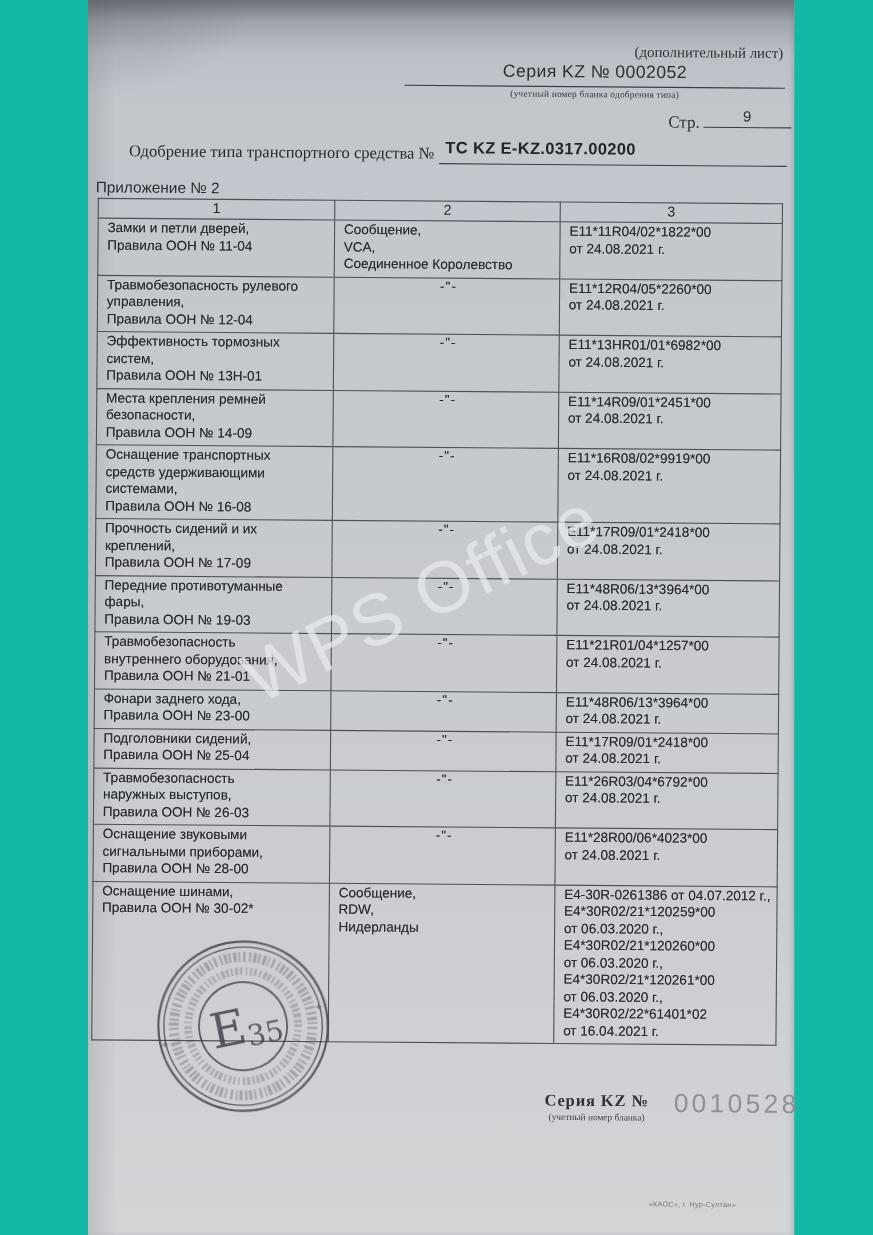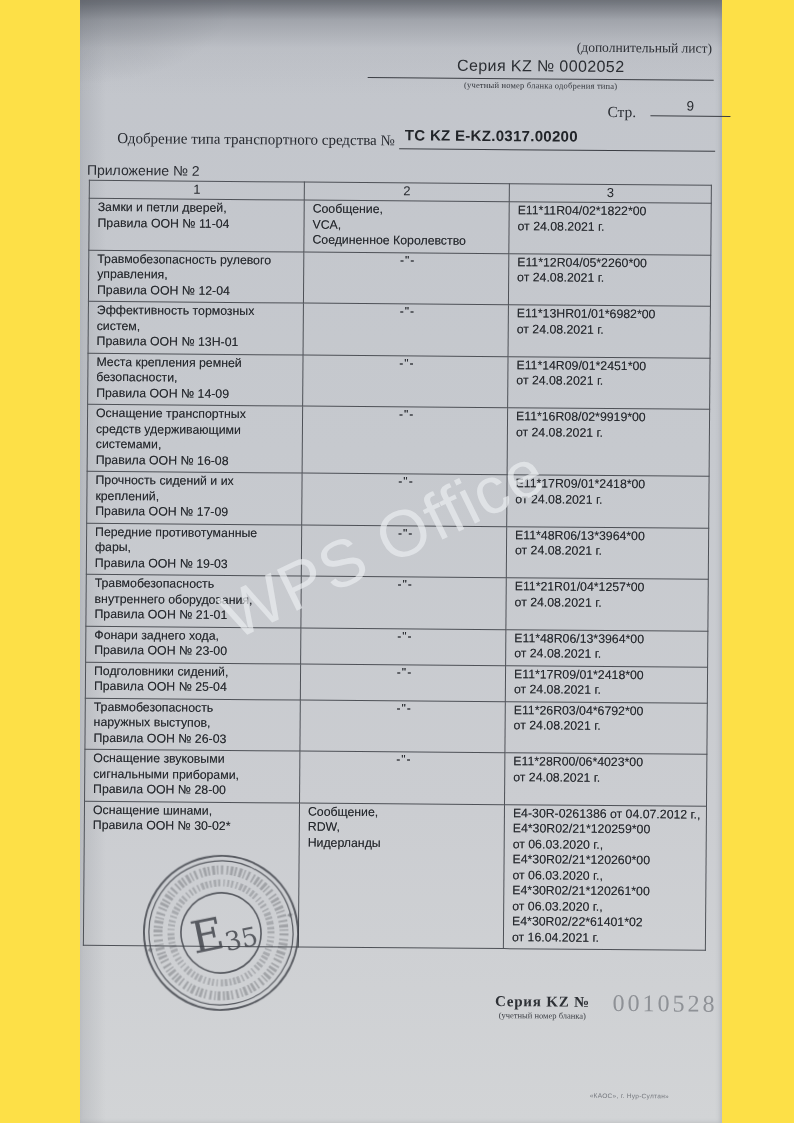--- a/index.html
+++ b/index.html
@@ -1,55 +1,55 @@
 <!DOCTYPE html>
 <html><head>
 <meta charset="utf-8">
 <style>
   html,body{margin:0;padding:0;background:#ffffff;}
-  .canvas{position:relative;width:794px;height:1123px;background:#fde047;overflow:hidden;
+  .canvas{position:relative;width:794px;height:1123px;background:#14b8a6;overflow:hidden;
           font-family:"Liberation Sans",sans-serif;color:#26292e;}
   .photo{position:absolute;left:80px;top:0;width:642px;height:1123px;
     background:
       linear-gradient(180deg, rgba(88,92,100,0.80) 0px, rgba(120,124,132,0.45) 20px, rgba(165,168,175,0.22) 48px, rgba(198,201,206,0) 95px),
       radial-gradient(220px 120px at 0% 0%, rgba(80,84,92,0.35), rgba(80,84,92,0) 70%),
       linear-gradient(90deg, rgba(105,109,117,0.18) 0px, rgba(105,109,117,0) 26px),
       linear-gradient(180deg,#c2c5cb 0%,#c6c9ce 40%,#cbcdd1 72%,#d2d4d6 100%);
     box-shadow: inset -2px 0 4px rgba(120,124,130,0.3);
   }
   .doc{position:absolute;left:0;top:0;width:642px;height:1123px;transform:rotate(0.45deg);transform-origin:30px 40px;}
   .txt{position:absolute;}
   
   .supplement{top:36px;right:10px;font-family:"Liberation Serif",serif;font-size:13.5px;color:#2c2f35;}
   .series-block{top:54px;left:288px;width:346px;text-align:center;}
   .series-main{font-size:16px;letter-spacing:0.4px;color:#2b2e33;padding-bottom:3px;border-bottom:1.3px solid #3a3d43;}
   .series-sub{font-family:"Liberation Serif",serif;font-size:8.5px;color:#33363c;padding-top:1px;letter-spacing:0.2px;}
   .page-block{top:94px;left:528px;display:flex;align-items:flex-end;}
-  .page-label{font-family:"Liberation Serif",serif;font-size:15.5px;transform:translateY(5px);margin-right:14px;color:#2c2f35;}
+  .page-label{font-family:"Liberation Serif",serif;font-size:15.5px;transform:translateY(5px);margin-right:3px;color:#2c2f35;}
   .page-num-wrap{display:inline-block;width:80px;text-align:center;border-bottom:1.3px solid #3a3d43;font-size:13.5px;padding-bottom:2px;color:#2b2e33;}
   .approval-row{top:126px;left:38px;width:598px;display:flex;align-items:flex-end;}
   .approval-label{font-family:"Liberation Serif",serif;font-size:15px;white-space:nowrap;color:#272a30;}
   .approval-line{flex:1;border-bottom:1.3px solid #3a3d43;margin-left:4px;height:20px;}
   .approval-no{display:inline-block;transform:translateY(-2px);font-weight:700;font-size:15px;letter-spacing:0.3px;padding-left:6px;color:#222529;white-space:nowrap;}
   .annex{top:162px;left:8px;font-size:14px;color:#2a2d33;}
   
   table.apv{position:absolute;top:180px;left:10px;width:622px;border-collapse:collapse;table-layout:fixed;
     font-size:12.3px;line-height:15.5px;color:#26292e;}
   table.apv col.c1{width:215px;} table.apv col.c2{width:205px;} table.apv col.c3{width:202px;}
   table.apv th, table.apv td{border:1px solid #4e5157;vertical-align:top;padding:1px 5px 3px 8px;text-align:left;font-weight:normal;}
   table.apv th{text-align:center;height:17px;font-size:13px;padding:0;}
   table.apv td.ditto{text-align:center;font-size:12px;letter-spacing:1px;padding-top:0;}
   table.apv td{text-shadow:0 0 0.4px rgba(38,41,46,0.55);}
   
   .stamp{position:absolute;left:58px;top:842px;width:180px;height:180px;opacity:0.82;filter:blur(0.4px);}
   
   .bottom-series{top:990px;left:402px;width:136px;text-align:center;}
   .bottom-series-main{font-family:"Liberation Serif",serif;font-weight:700;font-size:15px;letter-spacing:0.8px;color:#2e3136;}
   .bottom-series-sub{font-family:"Liberation Serif",serif;font-size:8.5px;color:#3a3d43;}
-  .serial-no{top:986px;left:540px;font-family:Liberation Serif, serif;font-size:24px;letter-spacing:3px;color:#8e9196;}
+  .serial-no{top:986px;left:540px;font-family:Liberation Sans, sans-serif;font-size:24px;letter-spacing:3px;color:#8e9196;}
   .footer-note{top:1088px;left:518px;font-size:6.5px;color:#73767c;letter-spacing:0.3px;}
   
   .watermark{position:absolute;left:145px;top:582px;font-size:66px;letter-spacing:1px;color:rgba(233,235,239,0.72);
     transform:rotate(-26deg);transform-origin:0 50%;white-space:nowrap;z-index:6;pointer-events:none;font-weight:400;}
 </style>
 </head>
 <body>
 
 <div class="canvas">
   <div class="photo">

